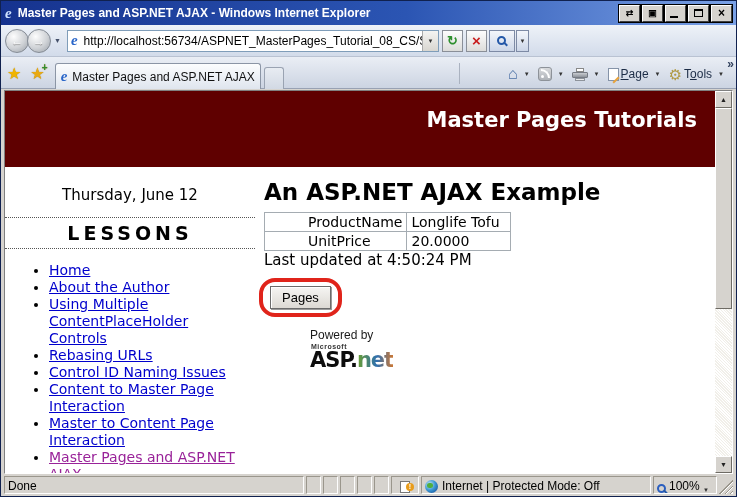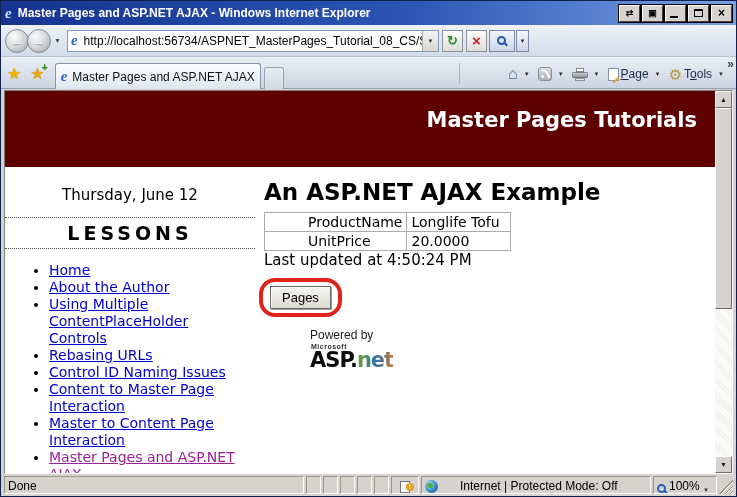--- a/index.html
+++ b/index.html
@@ -137,21 +137,21 @@
   .statusbar{position:absolute;left:1px;right:1px;bottom:1px;height:21px;background:#d6d3ce;
     display:flex;align-items:stretch;gap:2px;padding:2px 2px 1px 2px;font-size:12px;color:#000;}
   .panel{border:1px solid;border-color:#9a968c #fdfdfd #fdfdfd #9a968c;display:flex;
     align-items:flex-end;padding:0 3px;overflow:hidden;white-space:nowrap;}
   .p-done{width:300px;flex:0 0 300px;}
   .p-tiny{width:15px;flex:0 0 15px;padding:0;}
   .p-icon{width:28px;flex:0 0 28px;justify-content:center;position:relative;}
   .mini-page{width:10px;height:12px;background:#fff;border:1px solid #777;}
   .mini-shield{position:absolute;right:4px;bottom:2px;width:8px;height:8px;border-radius:50%;
     background:#e89c1c;color:#fff;font-size:7px;font-weight:bold;line-height:8px;text-align:center;}
-  .p-zone{flex:1;gap:22px;}
+  .p-zone{flex:1;gap:4px;}
   .globe{width:13px;height:13px;border-radius:50%;flex:0 0 13px;
     background:radial-gradient(circle at 35% 35%,#cdeaf8,#3e9ad5 45%,#1b5fa8 80%);position:relative;overflow:hidden;}
   .globe::after{content:"";position:absolute;left:2px;top:3px;width:6px;height:5px;border-radius:40%;background:#4fae3f;}
   .p-zoom{width:64px;flex:0 0 64px;gap:3px;}
   .p-zoom .caret{margin-left:auto;}
   .grip{width:14px;flex:0 0 14px;background:
     linear-gradient(135deg,transparent 55%,#9a968c 55%,#9a968c 60%,#fff 60%,#fff 64%,transparent 64%,
     transparent 72%,#9a968c 72%,#9a968c 77%,#fff 77%,#fff 81%,transparent 81%,
     transparent 88%,#9a968c 88%,#9a968c 93%,#fff 93%);}
 </style>

